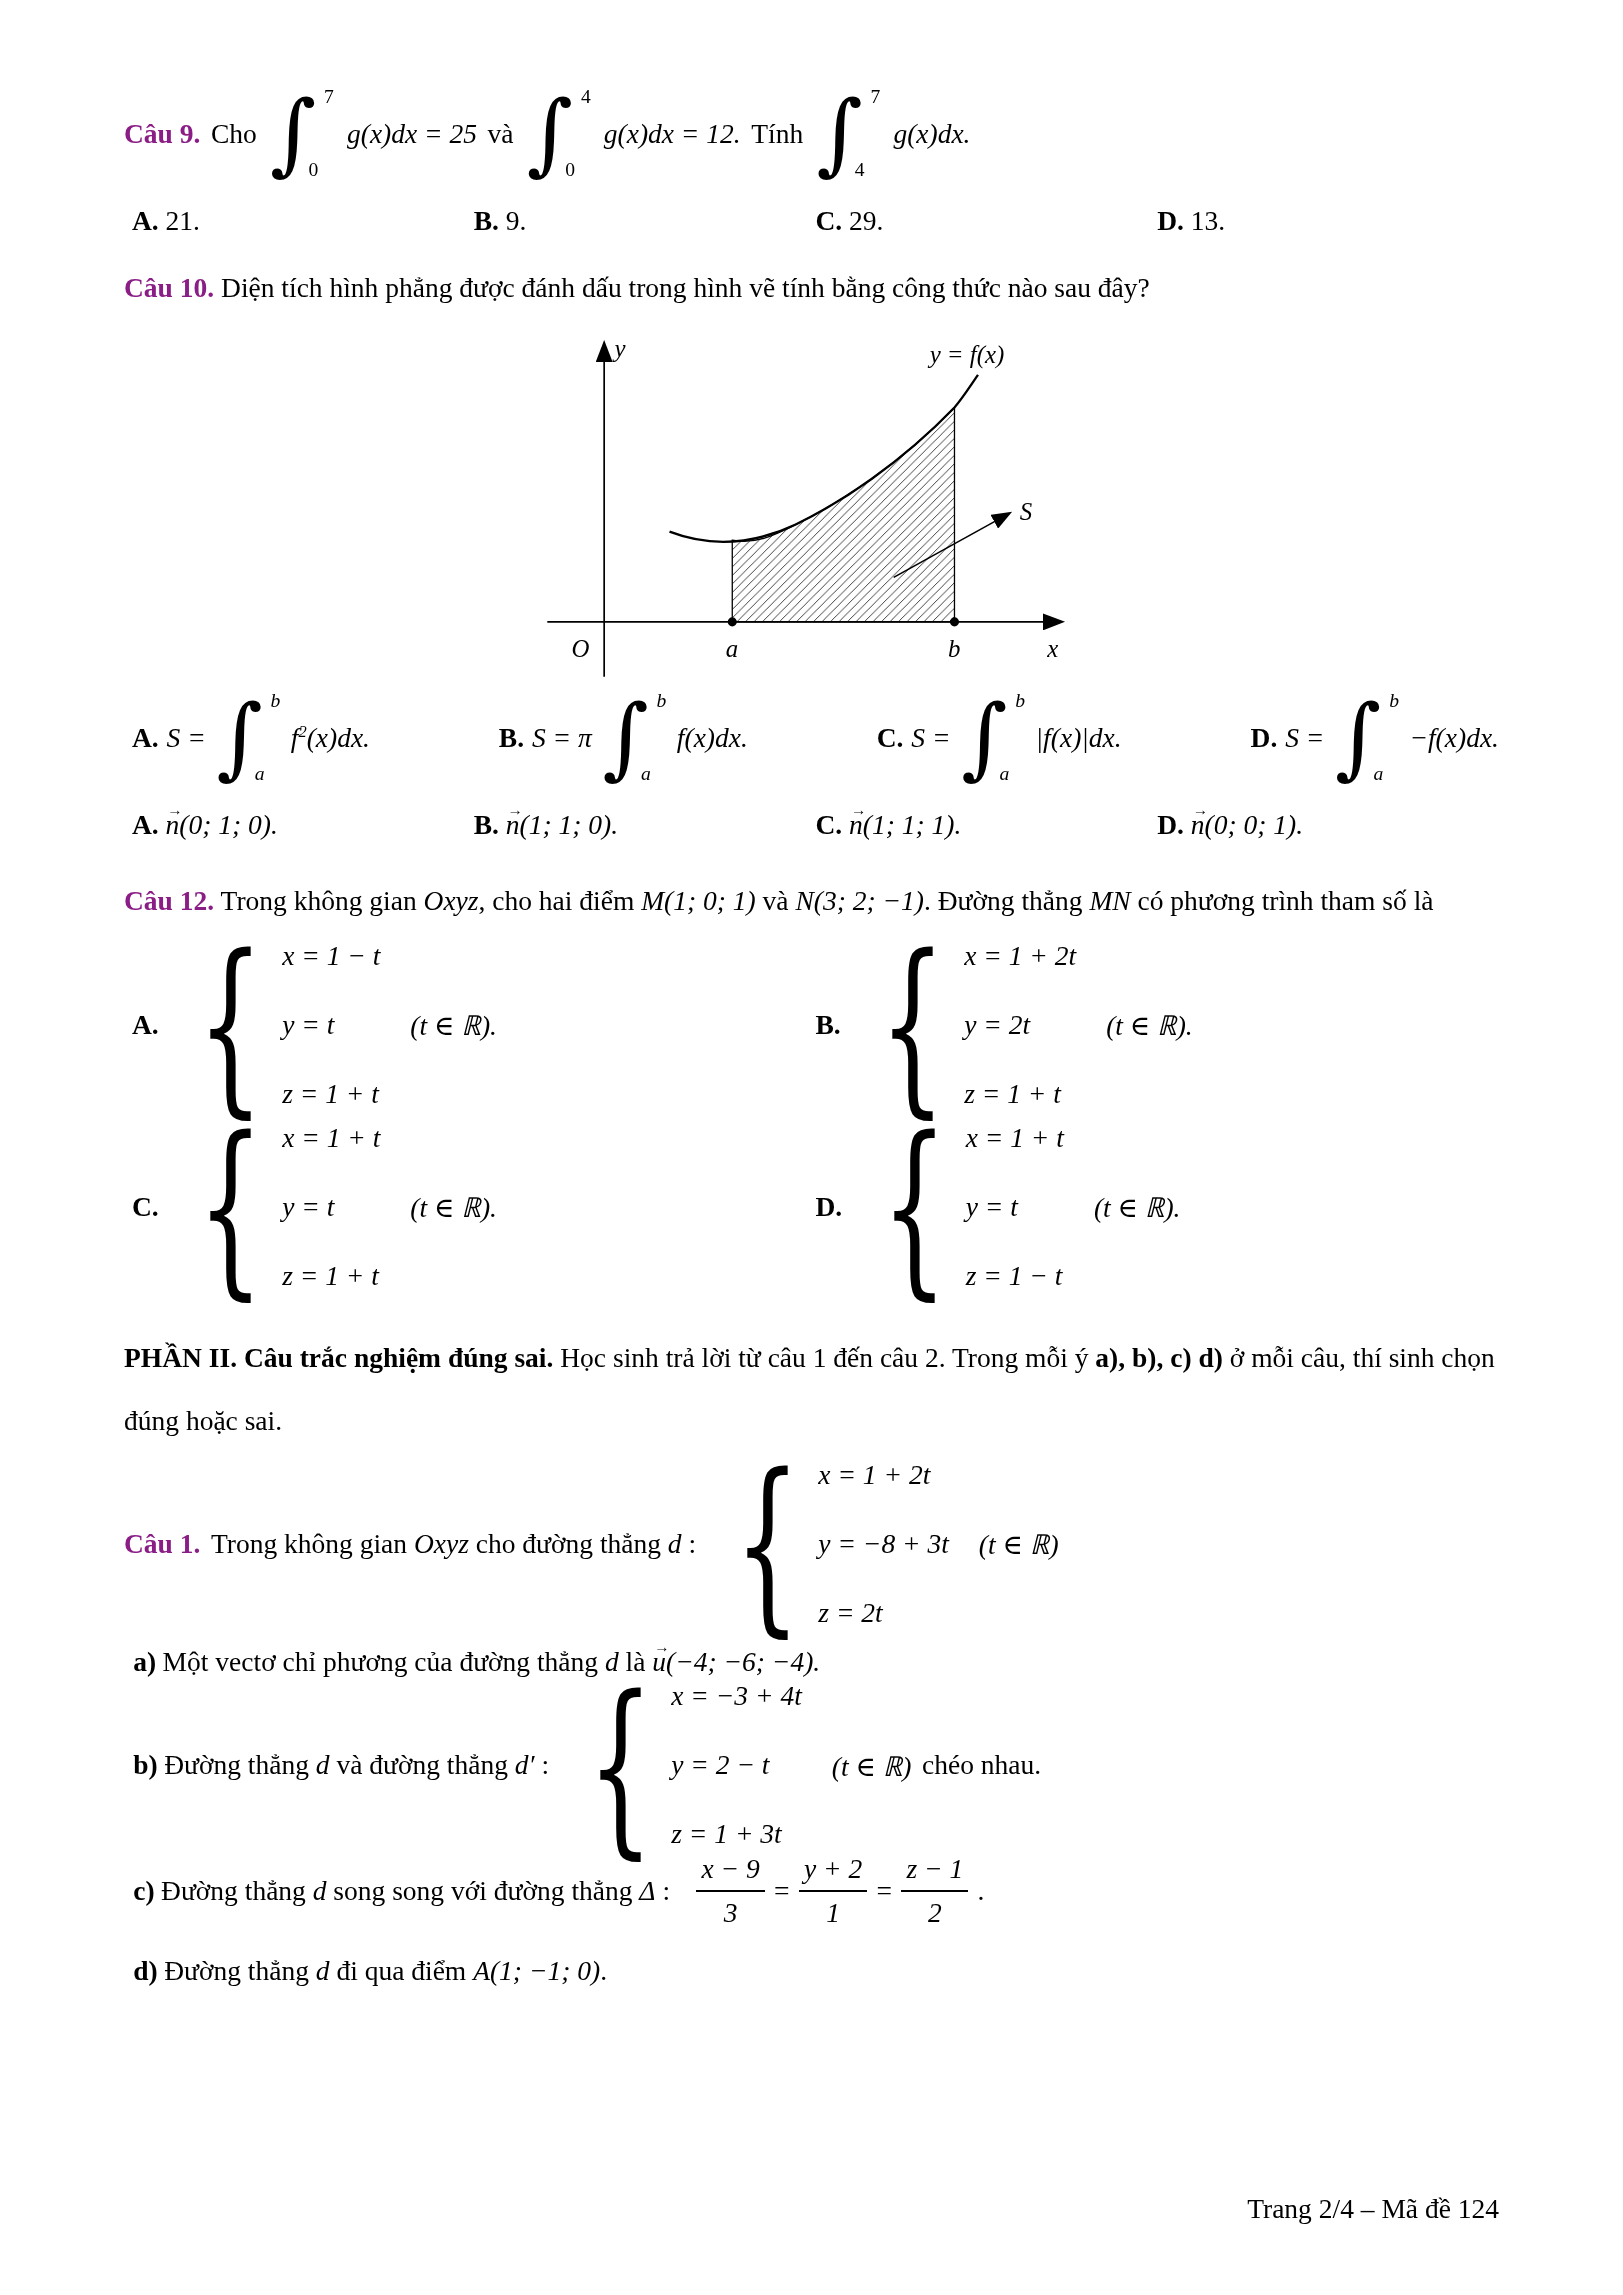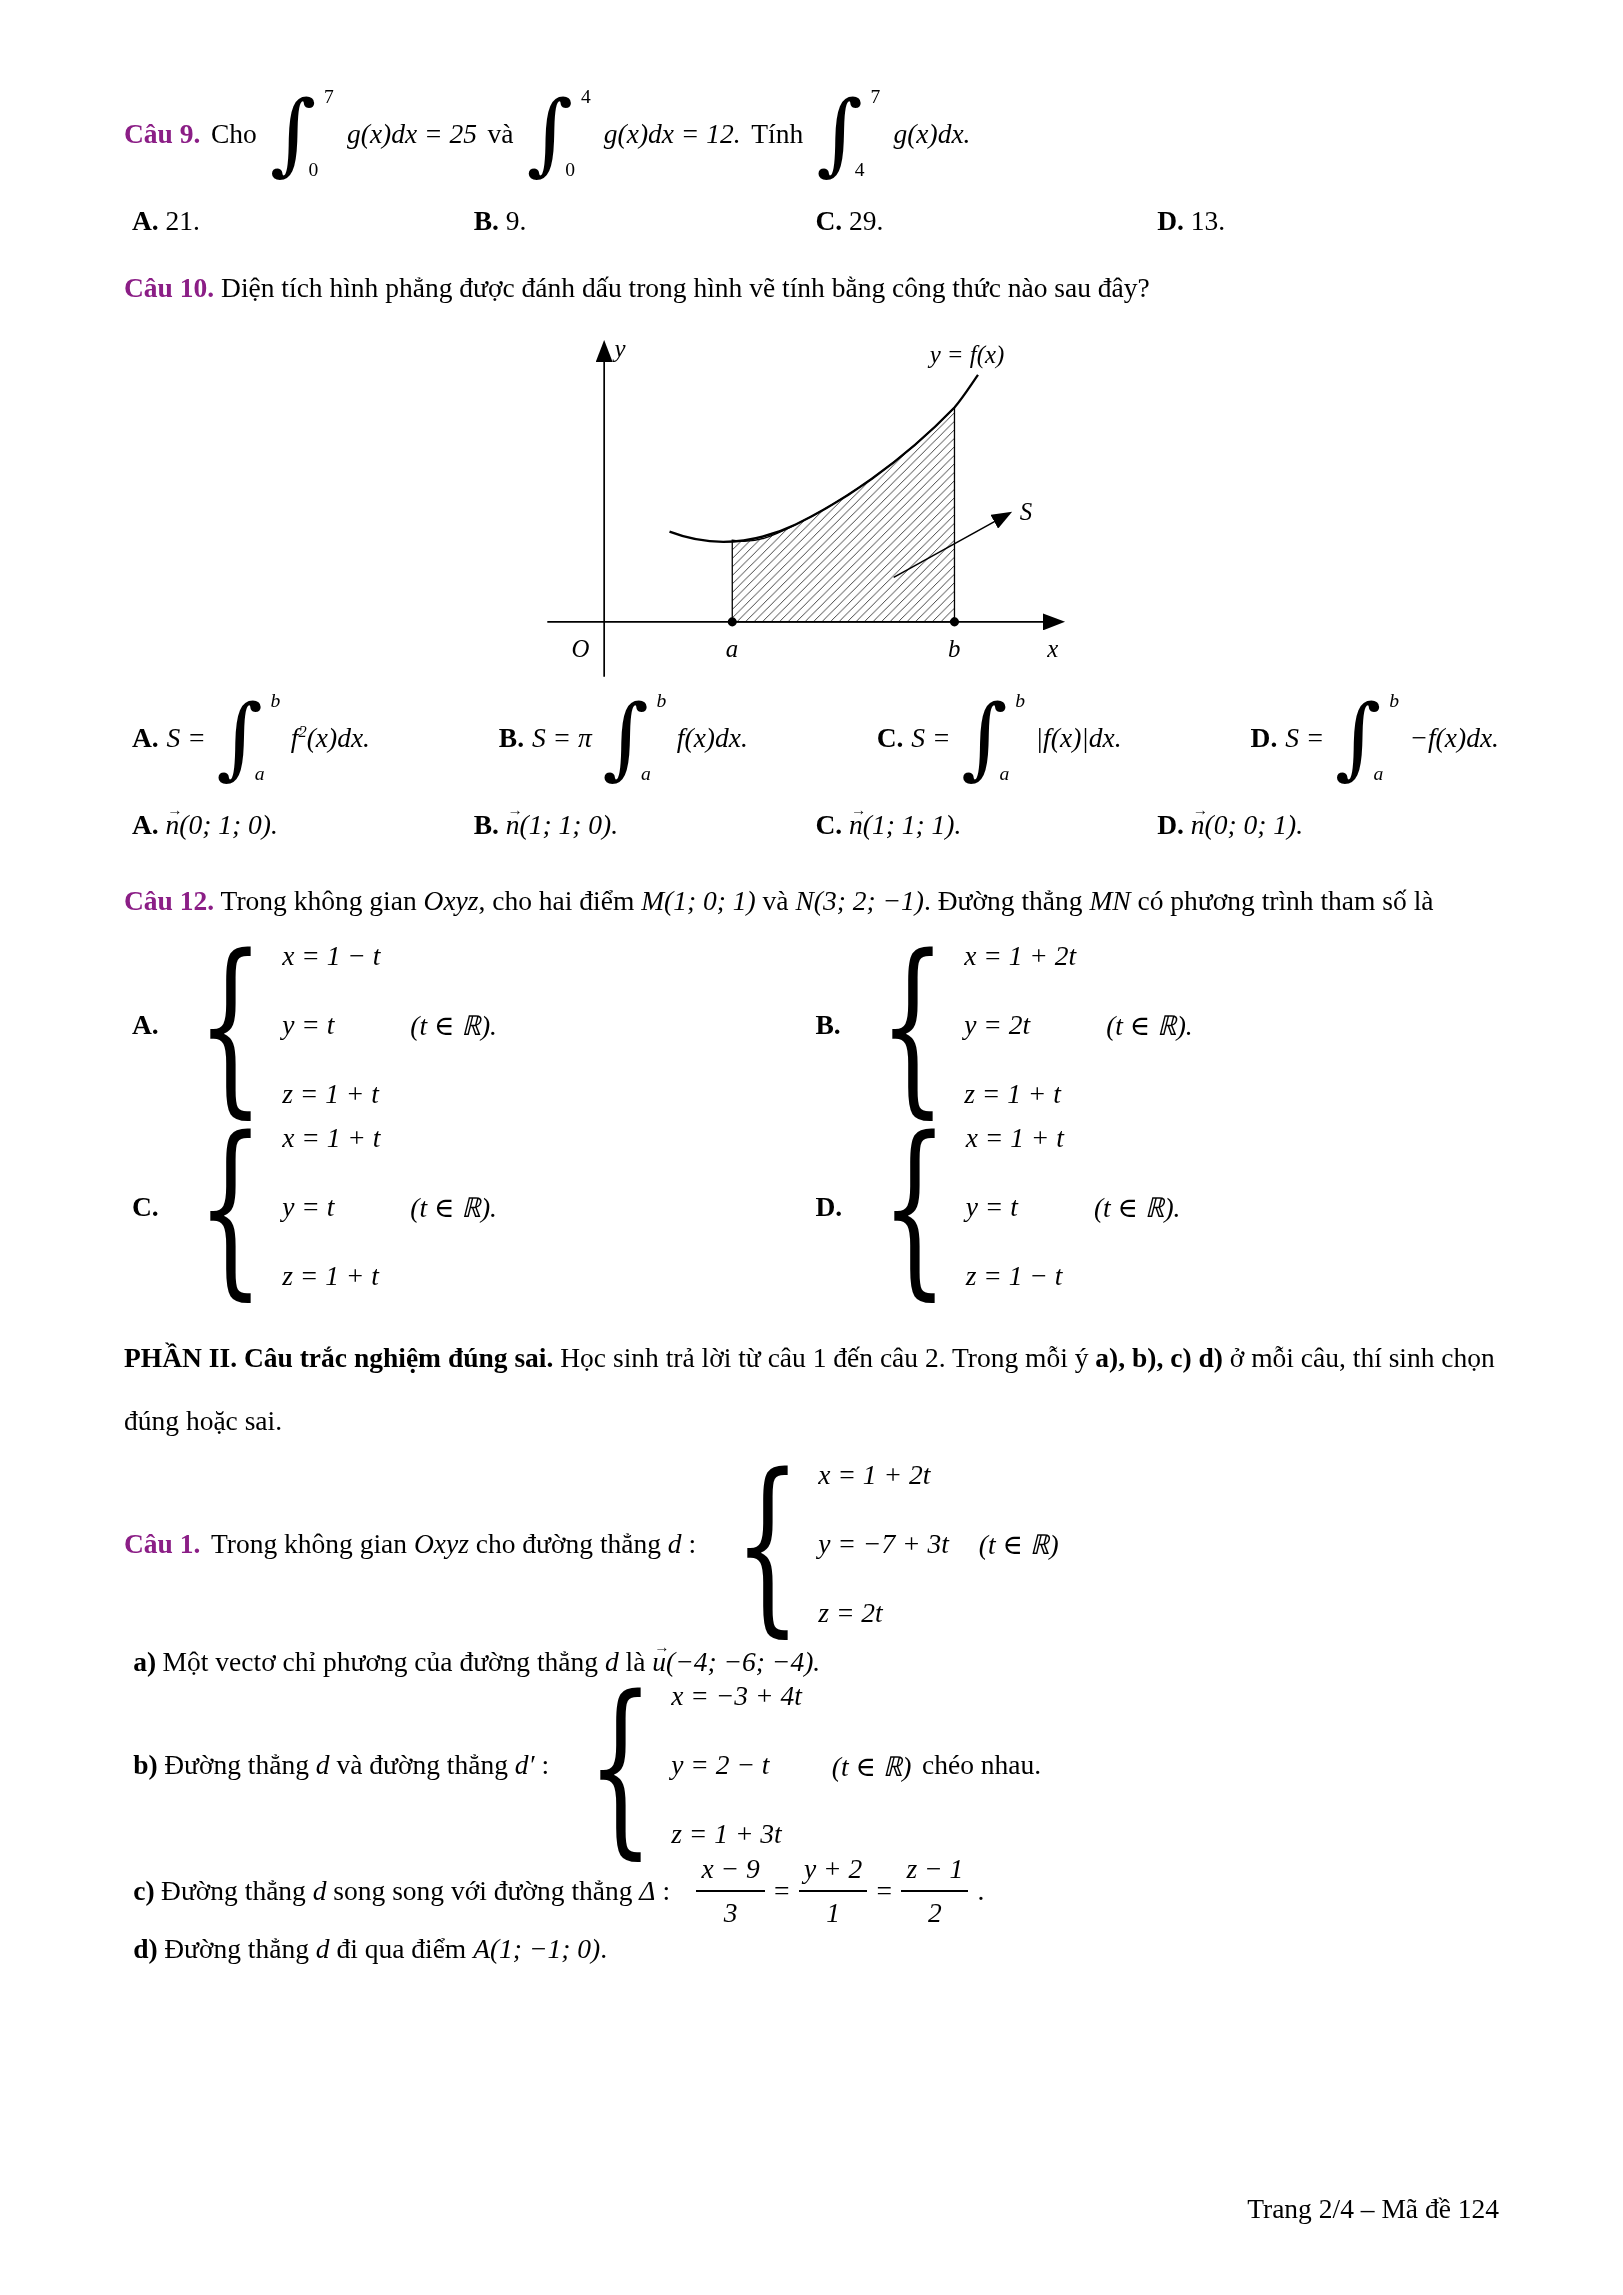--- a/index.html
+++ b/index.html
@@ -261,21 +261,21 @@
     <span class="bold">PHẦN II. Câu trắc nghiệm đúng sai.</span><span> Học sinh trả lời từ câu 1 đến câu 2. Trong mỗi ý </span><span class="bold">a), b), c) d)</span><span> ở mỗi câu, thí sinh chọn đúng hoặc sai.</span>
   </div>
 
   <div class="c1line">
     <span class="qlabel">Câu 1.</span>
     <span><span>Trong không gian </span><span class="mi">Oxyz</span><span> cho đường thẳng </span><span class="mi">d</span><span> :</span></span>
     <span class="system">
       <span class="sys-brace">{</span>
       <span class="sys-eqs">
         <span class="mi">x = 1 + 2t</span>
-        <span class="mi">y = −7 + 3t</span>
+        <span class="mi">y = −8 + 3t</span>
         <span class="mi">z = 2t</span>
       </span>
       <span class="sys-t mi">(t ∈ ℝ)</span>
     </span>
   </div>
 
   <div class="items">
     <div class="item">
       <span class="tag">a)</span><span>Một vectơ chỉ phương của đường thẳng </span><span class="mi">d</span><span> là </span><span class="vec"><span class="veca">→</span><span>u</span></span><span class="mi">(−4; −6; −4).</span>
     </div>
@@ -305,21 +305,21 @@
               <span class="fden">1</span>
             </span>
         <span>=</span>
         <span class="frac">
               <span class="fnum">z − 1</span>
               <span class="fden">2</span>
             </span>
         <span>.</span>
       </span>
     </div>
-    <div class="item" style="margin-top:4px">
+    <div class="item" style="margin-top:26px">
       <span class="tag">d)</span><span>Đường thẳng </span><span class="mi">d</span><span> đi qua điểm </span><span class="mi">A(1; −1; 0)</span><span>.</span>
     </div>
   </div>
 
 </div>
 
 <div class="footer">Trang 2/4 – Mã đề 124</div>
 </div>
 
 

